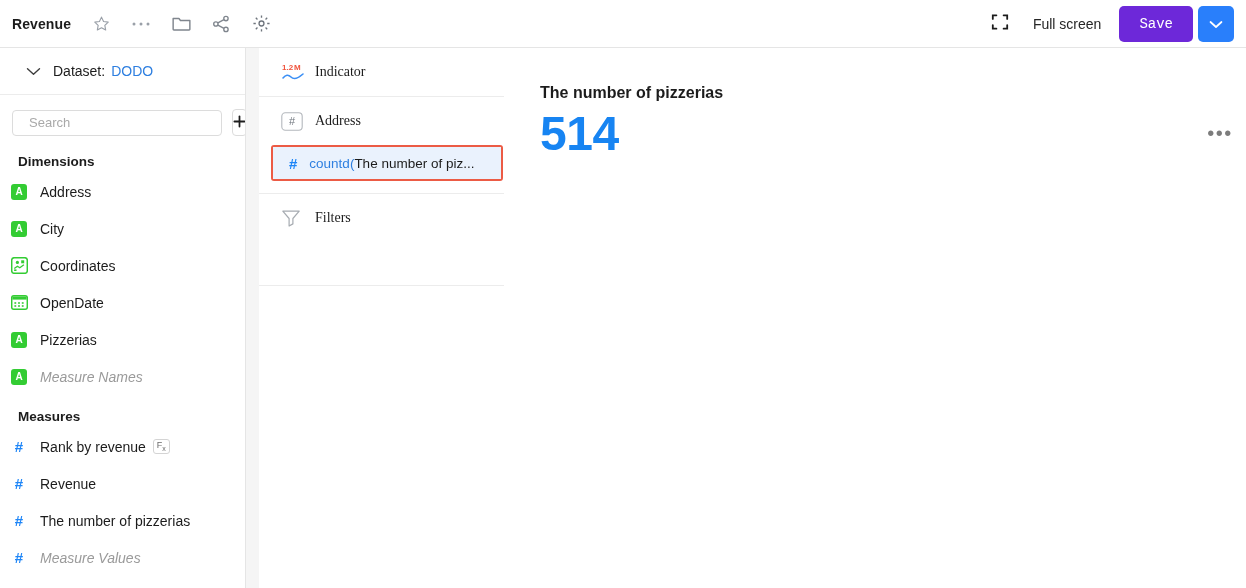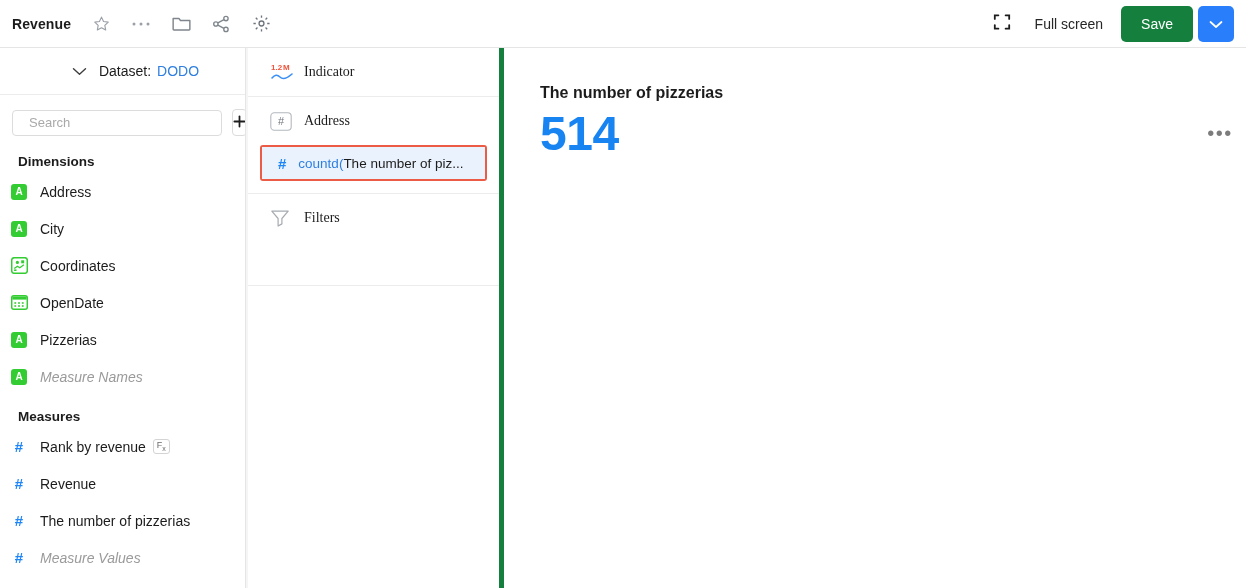--- a/index.html
+++ b/index.html
@@ -43,23 +43,23 @@
     position: absolute; right: 12px; top: 0; height: 48px;
     display: flex; align-items: center; gap: 0;
   }
   .fullscreen-btn {
     display: flex; align-items: center; gap: 24px;
     margin-right: 18px; cursor: pointer;
   }
   .fullscreen-label { font-size: 14px; color: #262626; }
   .save-btn {
     height: 36px; min-width: 70px; padding: 0 20px;
-    background: #15803d; color: #fff;
+    background: #6d28d9; color: #fff;
     border: none; border-radius: 5px;
-    font-size: 14px; font-family: Liberation Sans, sans-serif;
+    font-size: 14px; font-family: Liberation Mono, monospace;
     cursor: pointer;
     display: flex; align-items: center; justify-content: center;
   }
   .save-caret {
     height: 36px; width: 36px; margin-left: 5px;
     background: #297ffb; color: #fff;
     border: none; border-radius: 5px;
     display: flex; align-items: center; justify-content: center;
     cursor: pointer;
   }
@@ -71,21 +71,20 @@
     background: #ffffff;
     border-right: 1px solid #e5e5e5;
     overflow: hidden;
   }
   .dataset-row {
     height: 47px;
     display: flex; align-items: center;
     padding-left: 26px;
     border-bottom: 1px solid #ececec;
     cursor: pointer;
-    justify-content: center;
   }
   .dataset-chevron { color: #4a4a4a; display: flex; align-items: center; margin-right: 12px; }
   .dataset-label { font-size: 14px; color: #1c1c1c; }
   .dataset-value { font-size: 14px; color: #2e7fe0; margin-left: 6px; }
 
   .search-row {
     display: flex; align-items: center;
     padding: 14px 12px 10px 12px; gap: 10px;
   }
   .search-input {
@@ -135,24 +134,24 @@
   .badge-a {
     width: 16px; height: 16px; border-radius: 3px;
     background: #33cc33;
     color: #fff; font-size: 10px; font-weight: bold;
     display: flex; align-items: center; justify-content: center;
   }
   .hash-blue { color: #1f86f7; font-size: 15px; font-weight: bold; line-height: 1; }
 
   
   .midpanel {
-    position: absolute; left: 248px; top: 48px;
+    position: absolute; left: 259px; top: 48px;
     width: 258px; height: 540px;
     background: #ffffff;
-    border-right: 7px solid #15803d;
+    border-right: 2px solid #15803d;
   }
   .mid-section { border-bottom: 1px solid #ececec; }
   .mid-head {
     height: 48px; display: flex; align-items: center;
     padding-left: 22px; cursor: pointer;
   }
   .mid-head-icon { width: 26px; margin-right: 8px; display: flex; align-items: center; }
   .mid-head-label { font-size: 14px; color: #1c1c1c; font-family: Liberation Serif, serif; }
   .mid-section-measure { padding-bottom: 12px; }
   .chip-wrap {

